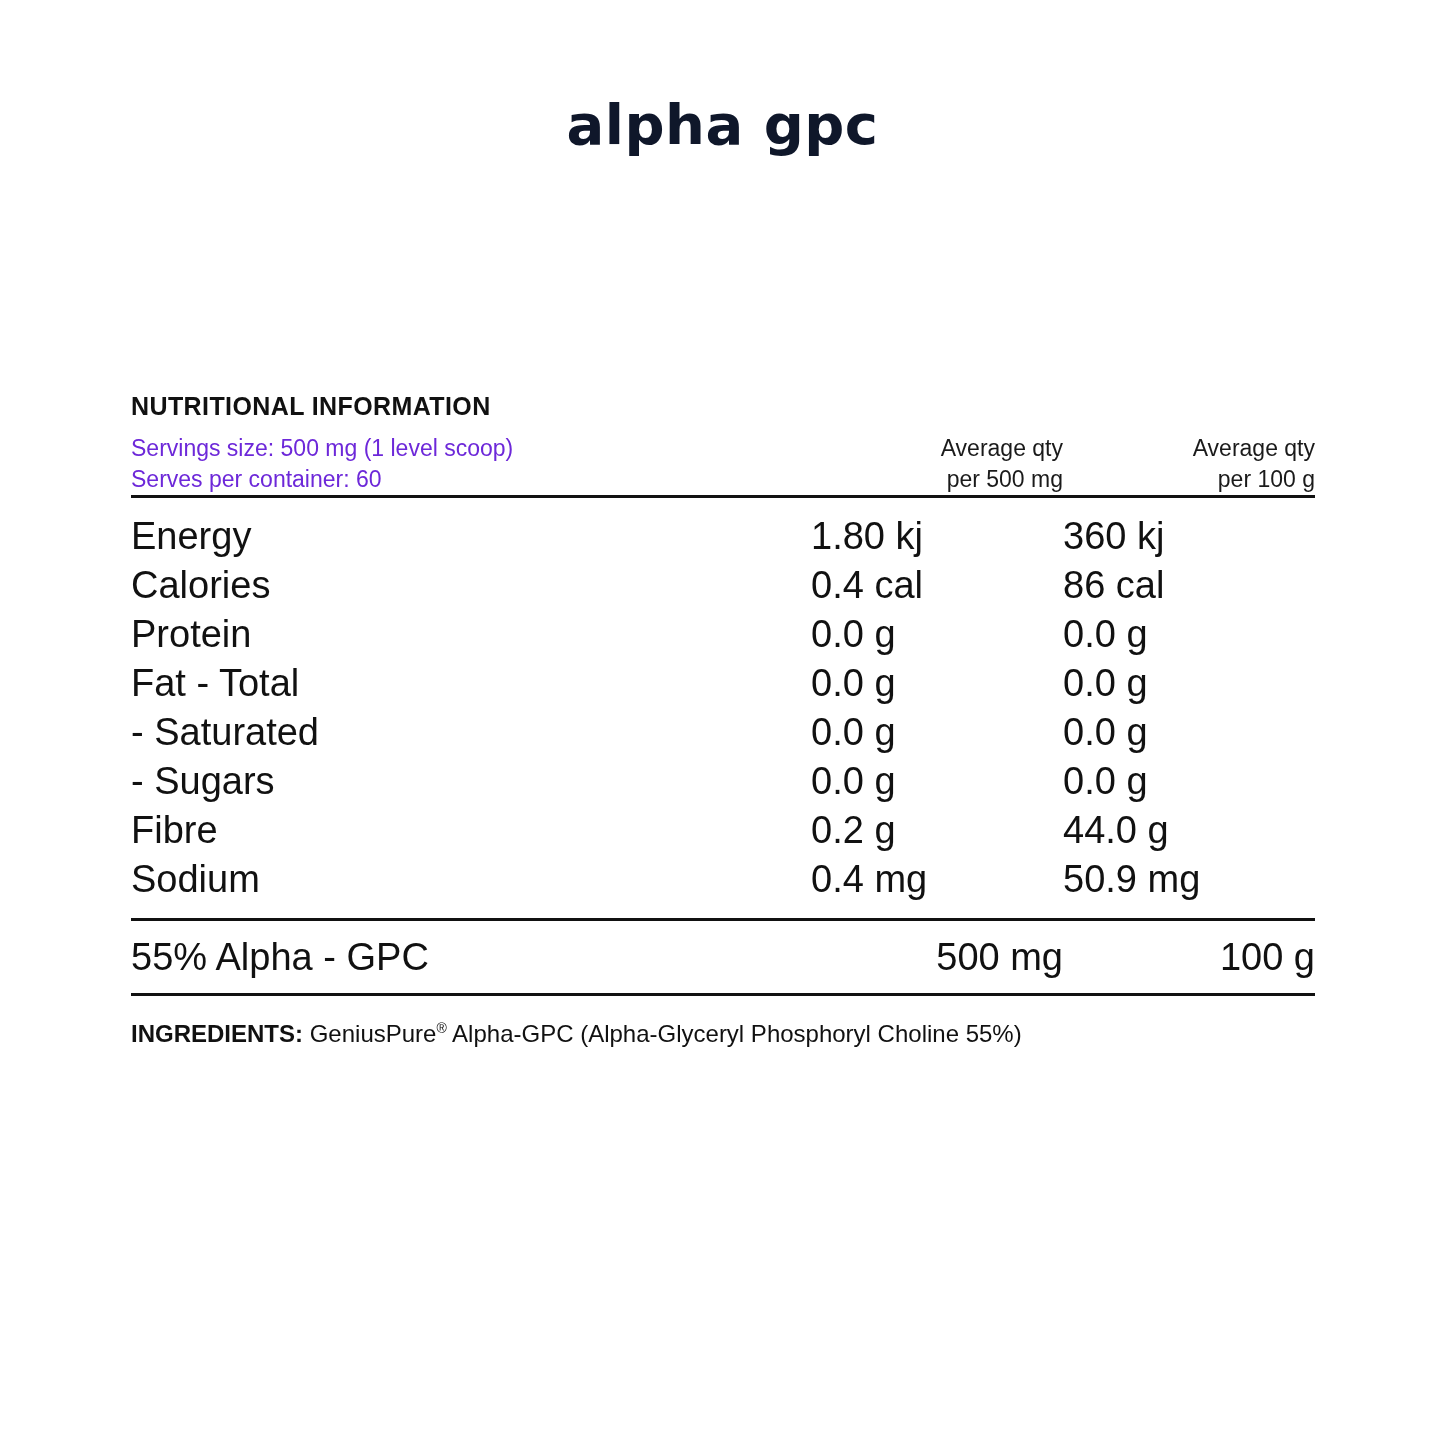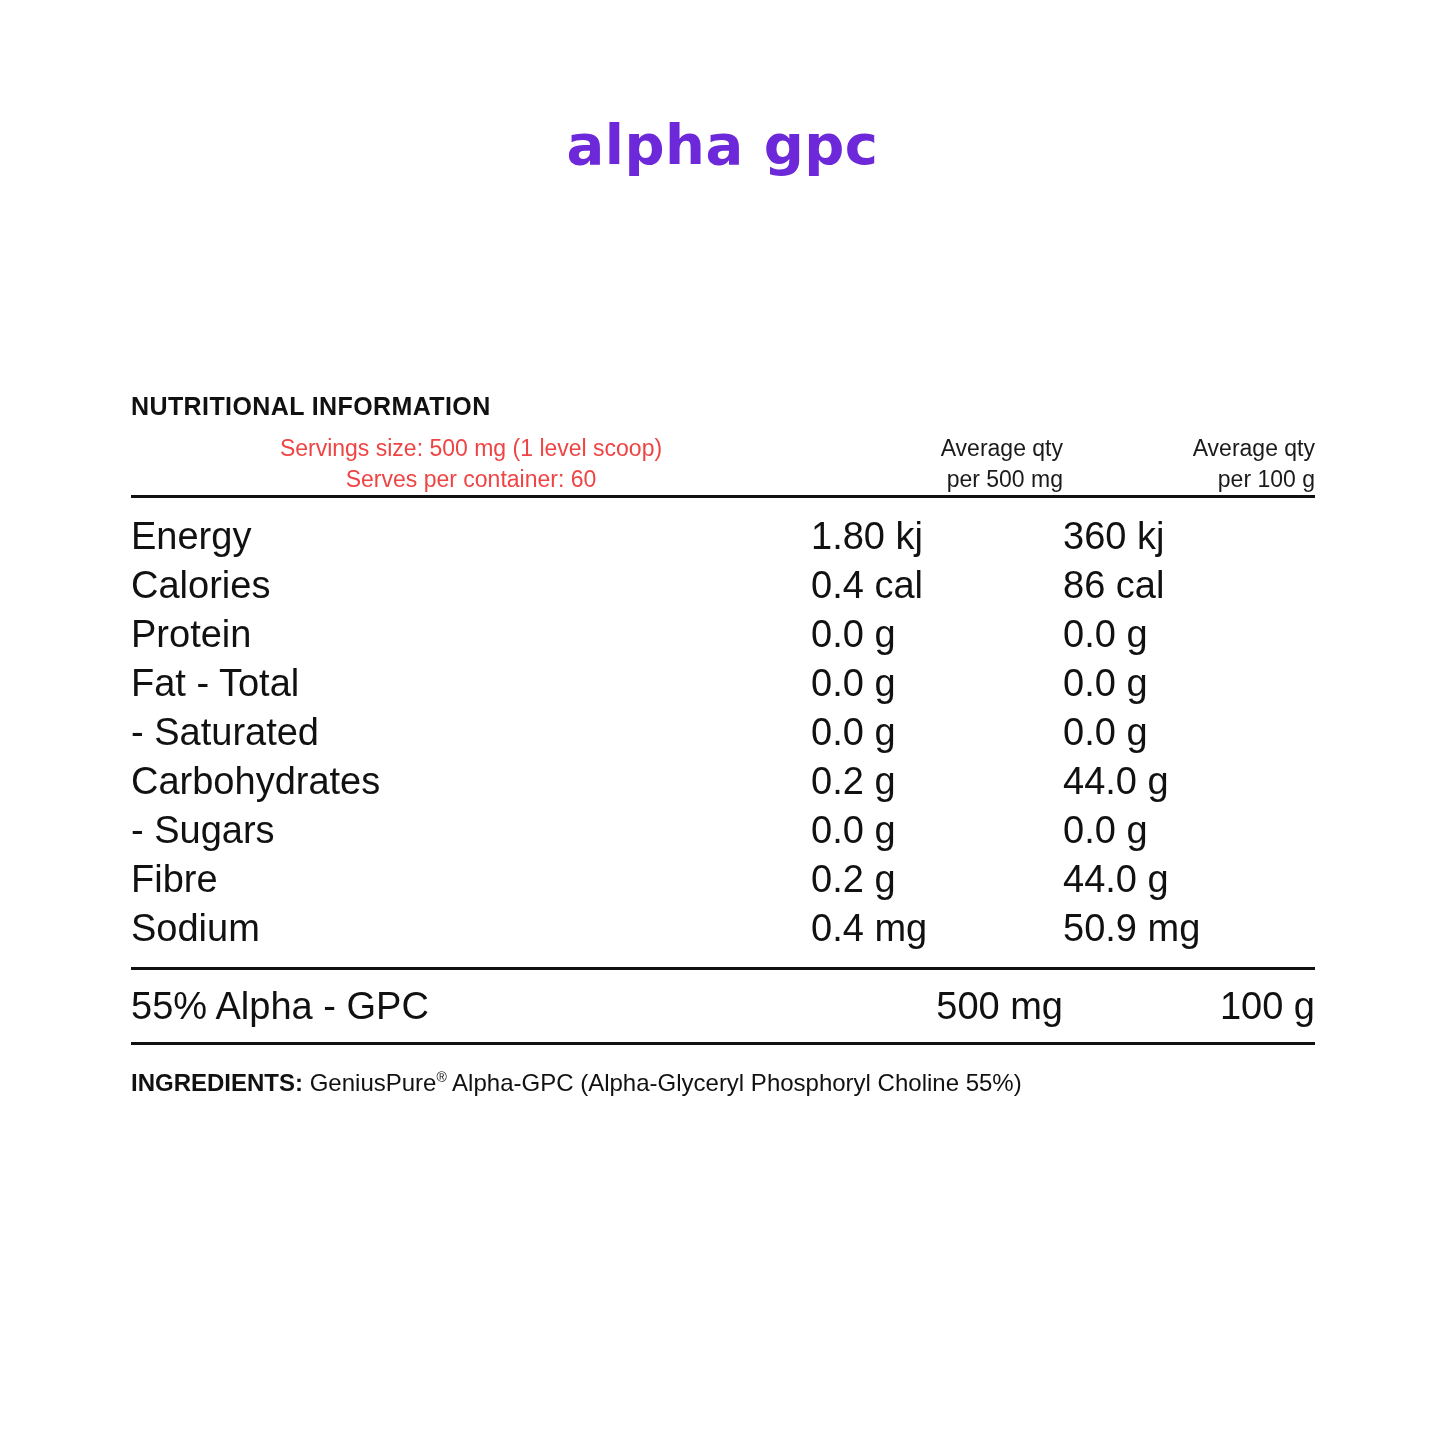--- a/index.html
+++ b/index.html
@@ -19,29 +19,29 @@
   .page {
     position: relative;
     width: 1445px;
     height: 1445px;
     box-sizing: border-box;
   }
 
   
   .product-title {
     position: absolute;
-    top: 112px;
+    top: 92px;
     left: 0;
     width: 100%;
     text-align: center;
     font-family: "DejaVu Sans", sans-serif;
     font-weight: 700;
     font-size: 56px;
     letter-spacing: 0.5px;
-    color: #6d28d9;
+    color: #0f172a;
   }
 
   
   .panel {
     position: absolute;
     left: 131px;
     top: 392px;
     width: 1184px;
   }
 
@@ -65,24 +65,23 @@
   }
 
   col.c-name  { width: 680px; }
   col.c-per   { width: 252px; }
   col.c-100   { width: 252px; }
 
   
   .serving-cell {
     font-size: 23px;
     line-height: 31px;
-    color: #ef4444;
+    color: #6d28d9;
     padding-bottom: 10px;
     white-space: nowrap;
-    text-align: center;
   }
   .col-head {
     font-size: 23px;
     line-height: 31px;
     color: #1a1a1a;
     text-align: right;
     padding-bottom: 10px;
     white-space: nowrap;
   }
 
@@ -210,25 +209,20 @@
           <td class="nutri-name">Fat  - Total</td>
           <td class="nutri-val">0.0 g</td>
           <td class="nutri-val">0.0 g</td>
         </tr>
         <tr>
           <td class="nutri-name indent-2">- Saturated</td>
           <td class="nutri-val">0.0 g</td>
           <td class="nutri-val">0.0 g</td>
         </tr>
         <tr>
-          <td class="nutri-name">Carbohydrates</td>
-          <td class="nutri-val">0.2 g</td>
-          <td class="nutri-val">44.0 g</td>
-        </tr>
-        <tr>
           <td class="nutri-name indent-1">- Sugars</td>
           <td class="nutri-val">0.0 g</td>
           <td class="nutri-val">0.0 g</td>
         </tr>
         <tr>
           <td class="nutri-name">Fibre</td>
           <td class="nutri-val">0.2 g</td>
           <td class="nutri-val">44.0 g</td>
         </tr>
         <tr>

